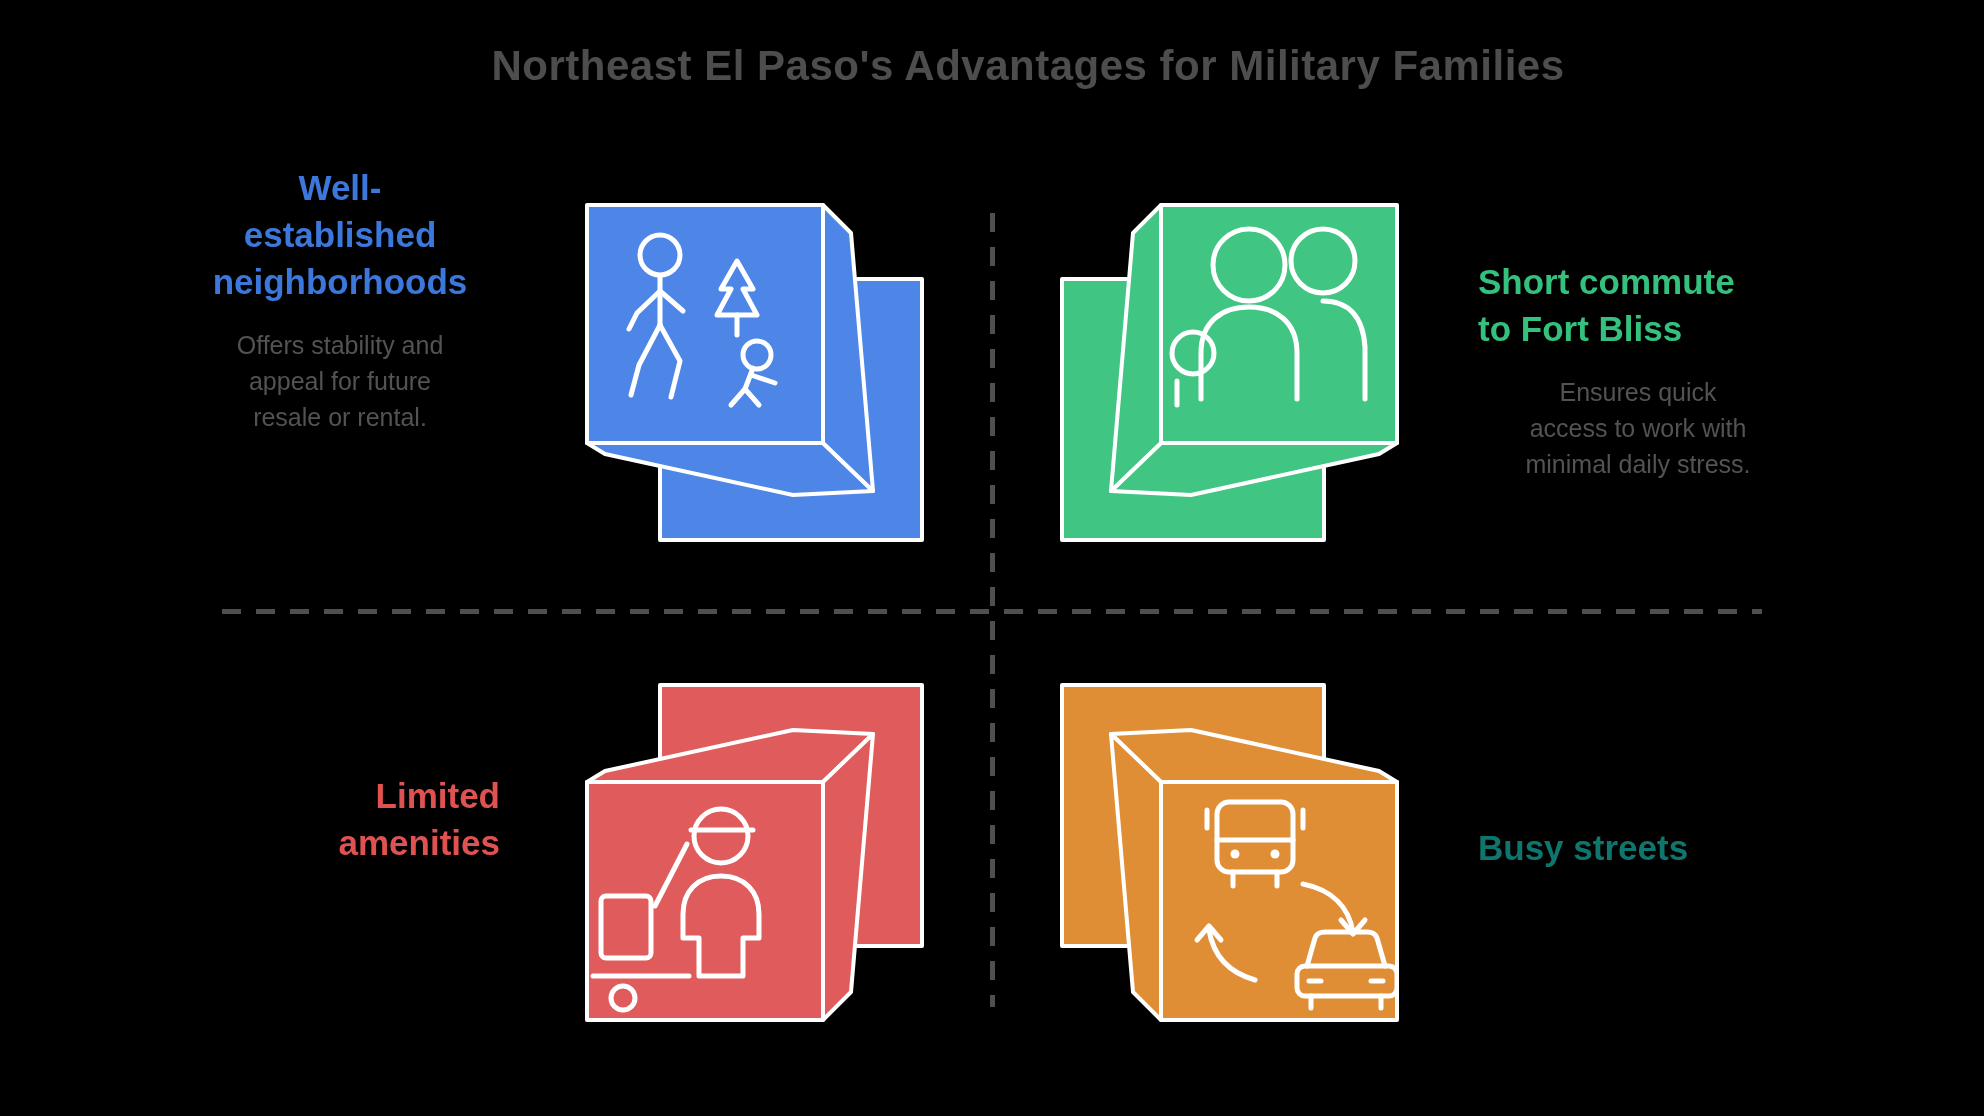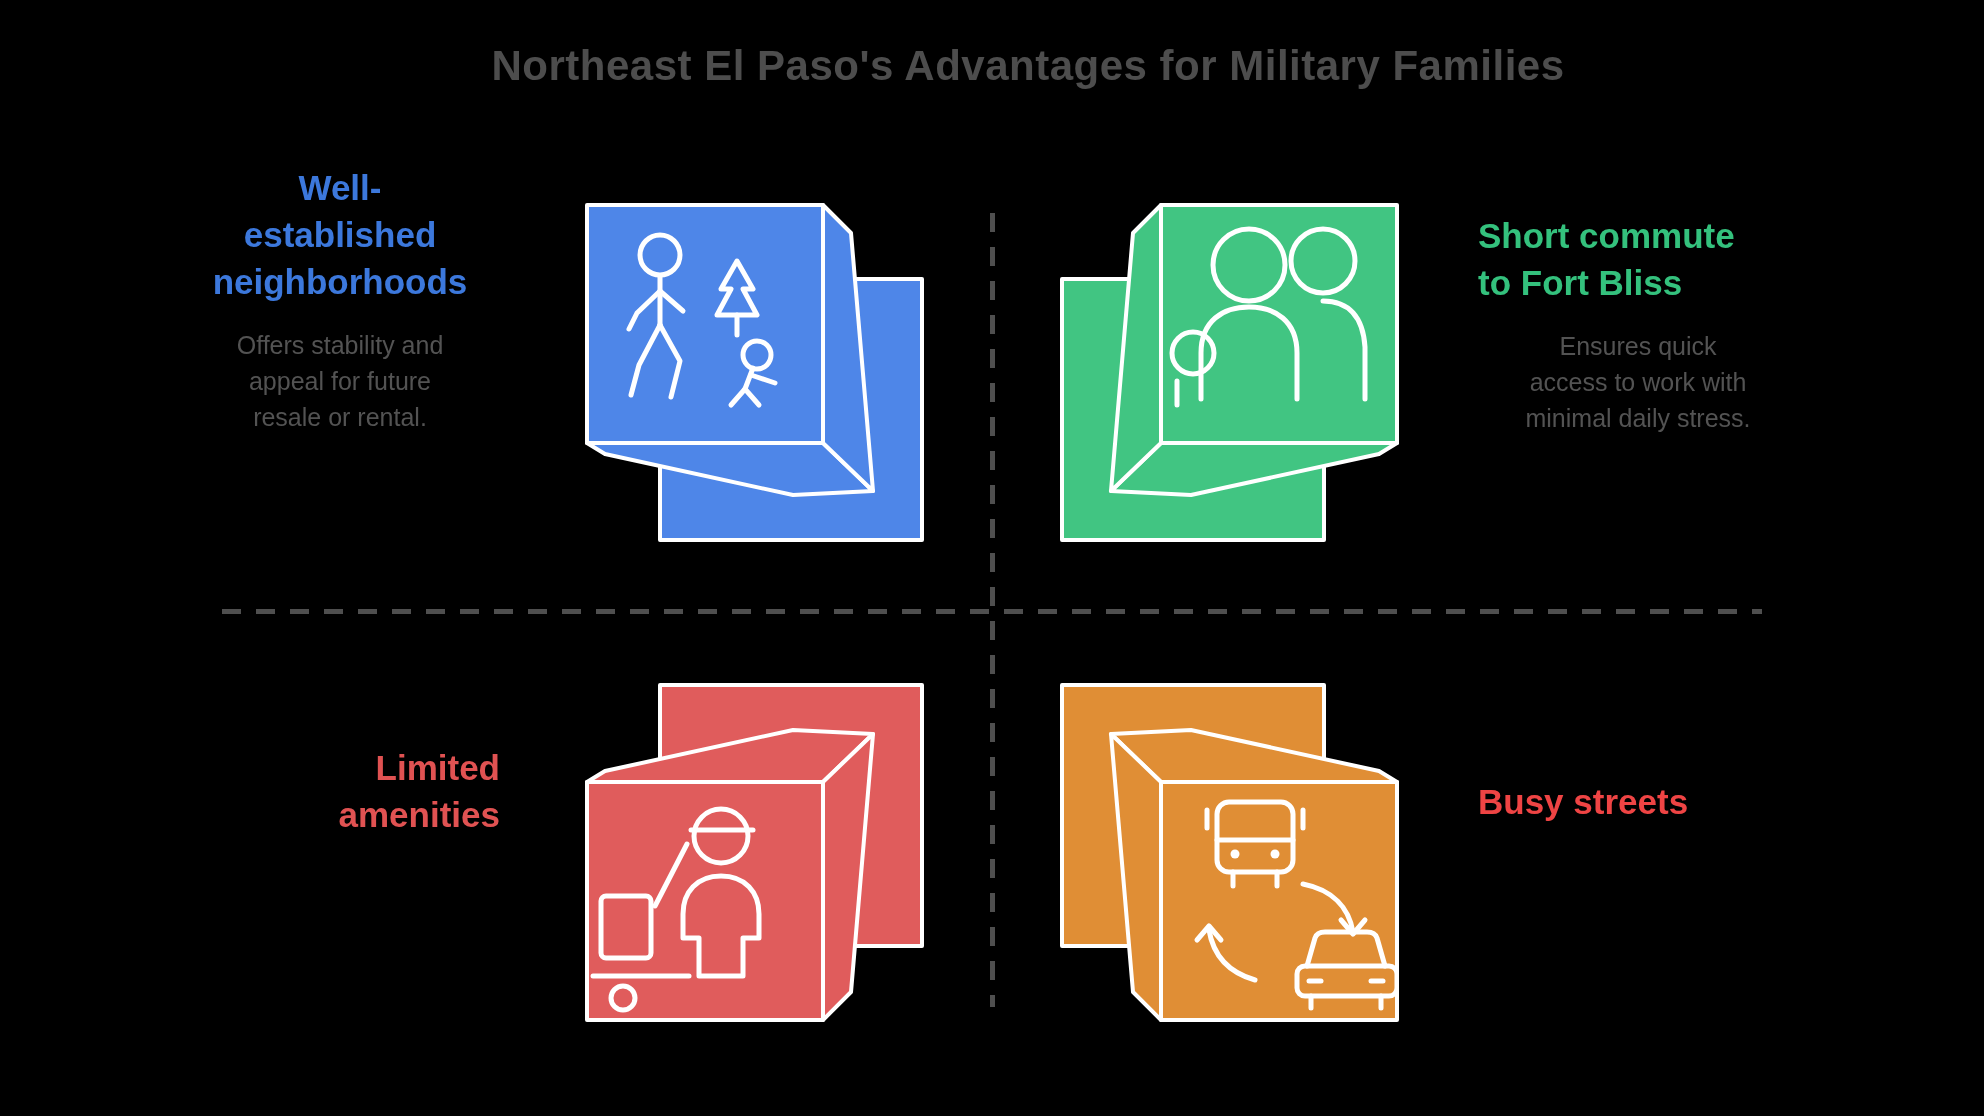--- a/index.html
+++ b/index.html
@@ -12,24 +12,24 @@
     font-size:42px;font-weight:700;letter-spacing:.5px;margin-left:36px;
   }
   .text-block{position:absolute;}
   .text-block .heading{
     font-size:35px;line-height:47px;font-weight:700;white-space:pre-line;
   }
   .text-block .body{
     margin-top:22px;font-size:25px;line-height:36px;color:#535353;white-space:pre-line;text-align:center;
   }
   .tb-right{text-align:right;}
-  .tb-left{text-align:left;}
+  .tb-left{text-align:left;margin-top:46px;}
   #tb-tl{left:180px;top:164px;width:320px;}
   #tb-tr{left:1478px;top:212px;width:320px;}
-  #tb-bl{left:170px;top:744px;width:330px;}
+  #tb-bl{left:170px;top:772px;width:330px;}
   #tb-br{left:1478px;top:778px;width:330px;}
   .icon-wrap{position:absolute;width:340px;height:340px;}
   #icon-tl{left:585px;top:203px;}
   #icon-tr{left:1059px;top:203px;}
   #icon-bl{left:585px;top:682px;}
   #icon-br{left:1059px;top:682px;}
   .divider{position:absolute;}
   #divider-h{
     left:222px;top:609px;width:1540px;height:5px;
     background:repeating-linear-gradient(90deg,#4f4f4f 0 19px,transparent 19px 34px);
@@ -164,16 +164,16 @@
         <path d="M220,216 L220,228"></path>
         <path d="M142,104 C172,110 188,128 192,152"></path>
         <polyline points="180,140 192,154 204,140"></polyline>
         <path d="M94,200 C66,192 52,174 48,150"></path>
         <polyline points="36,160 48,146 60,160"></polyline>
       </g>
     </svg>
   </div>
 
   <div class="text-block tb-left" id="tb-br">
-    <div class="heading" style="color: #ef4444;">Busy streets</div>
+    <div class="heading" style="color: #0f766e;">Busy streets</div>
   </div>
 
 </div>
 
 </body></html>

